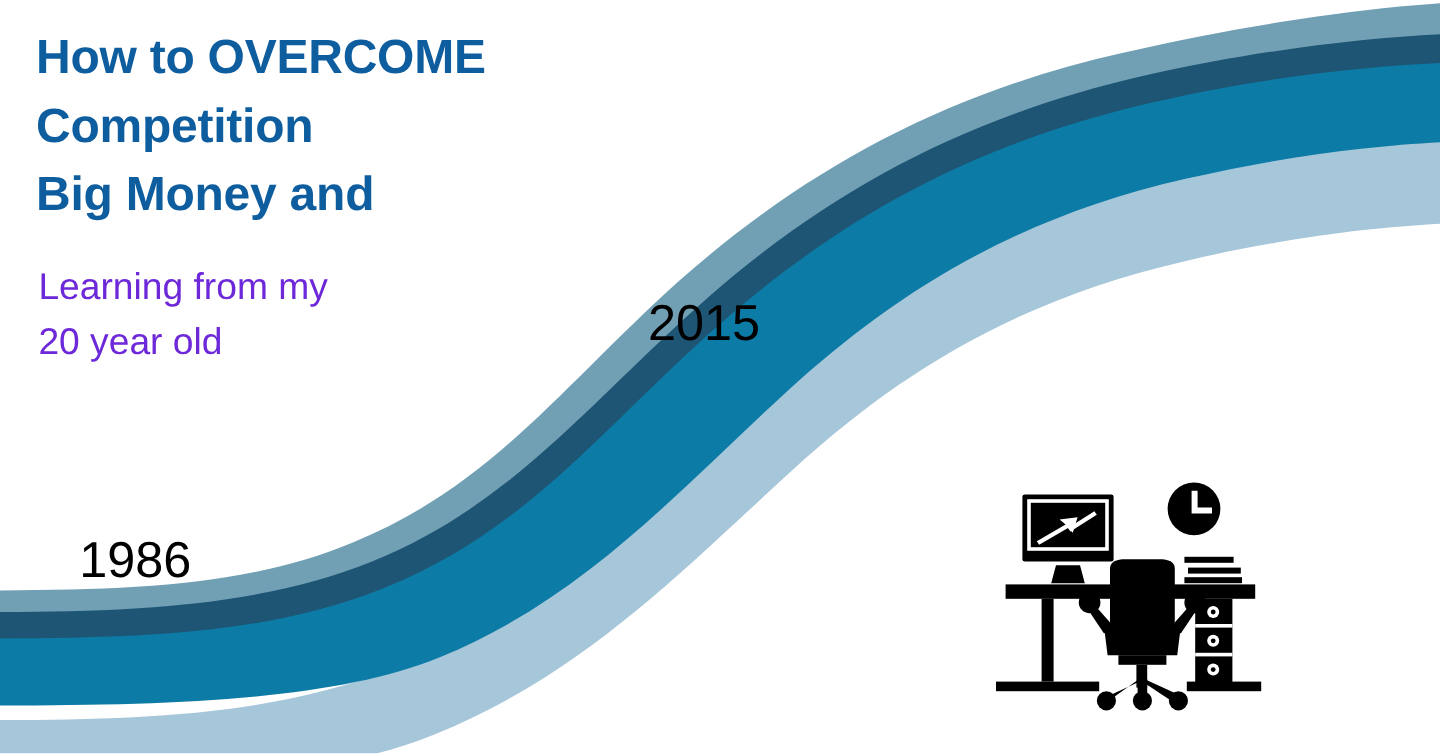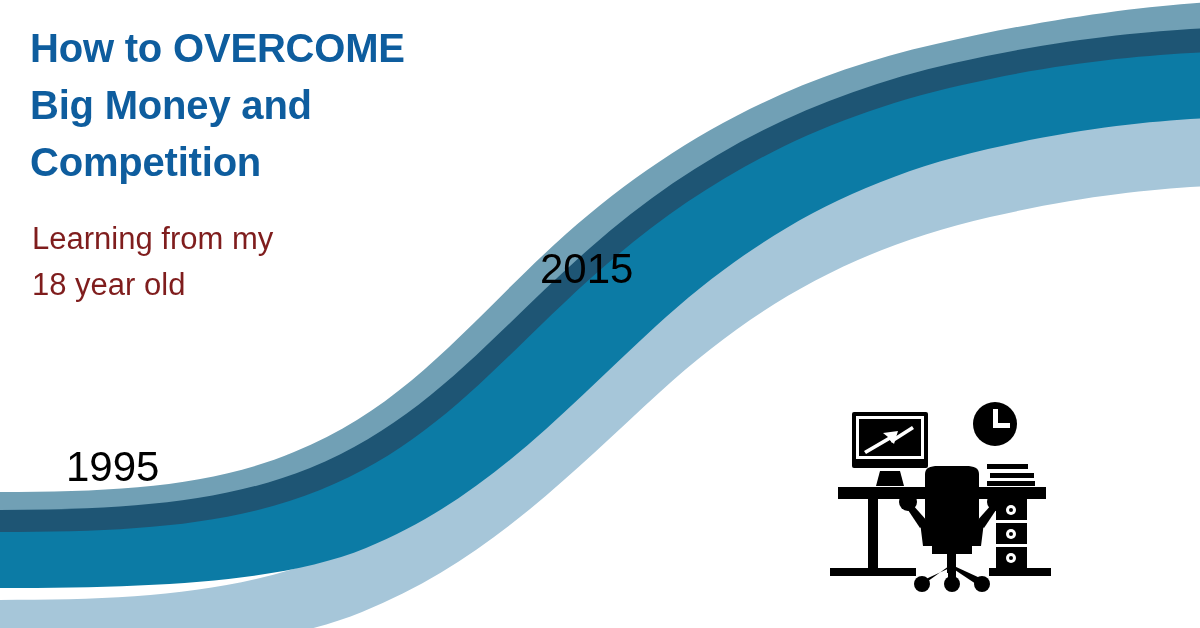--- a/index.html
+++ b/index.html
@@ -41,21 +41,21 @@
     letter-spacing: -0.2px;
     white-space: nowrap;
   }
   #subhead-block {
     position: absolute;
     left: 32px;
     top: 216px;
     width: 420px;
   }
   .subhead-line {
-    color: #7f1d1d;
+    color: #6d28d9;
     font-family: "Liberation Sans", sans-serif;
     font-size: 31px;
     font-weight: normal;
     line-height: 46px;
     white-space: nowrap;
   }
 
   
   .year-label {
     position: absolute;
@@ -135,30 +135,30 @@
              L 1210 28
              C 1144 31, 1056 40, 954 63
              C 804 97, 690 160, 590 248
              C 492 334, 428 420, 310 468
              C 218 505, 114 510, -10 510
              Z"></path>
   </svg>
 
   <div id="headline-block">
     <div class="headline-line">How to OVERCOME</div>
+    <div class="headline-line">Competition</div>
     <div class="headline-line">Big Money and</div>
-    <div class="headline-line">Competition</div>
   </div>
 
   <div id="subhead-block">
     <div class="subhead-line">Learning from my</div>
-    <div class="subhead-line">18 year old</div>
+    <div class="subhead-line">20 year old</div>
   </div>
 
-  <div class="year-label" id="year-1995">1995</div>
+  <div class="year-label" id="year-1995">1986</div>
   <div class="year-label" id="year-2012">2015</div>
 
   <svg id="desk-icon" viewBox="0 0 250 205">
     <g fill="#000000">
 
       <rect x="32" y="24" width="76" height="56" rx="2"></rect>
 
       <rect x="36" y="28" width="68" height="43" fill="#FFFFFF"></rect>
       <rect x="39" y="31" width="62" height="37"></rect>
 

